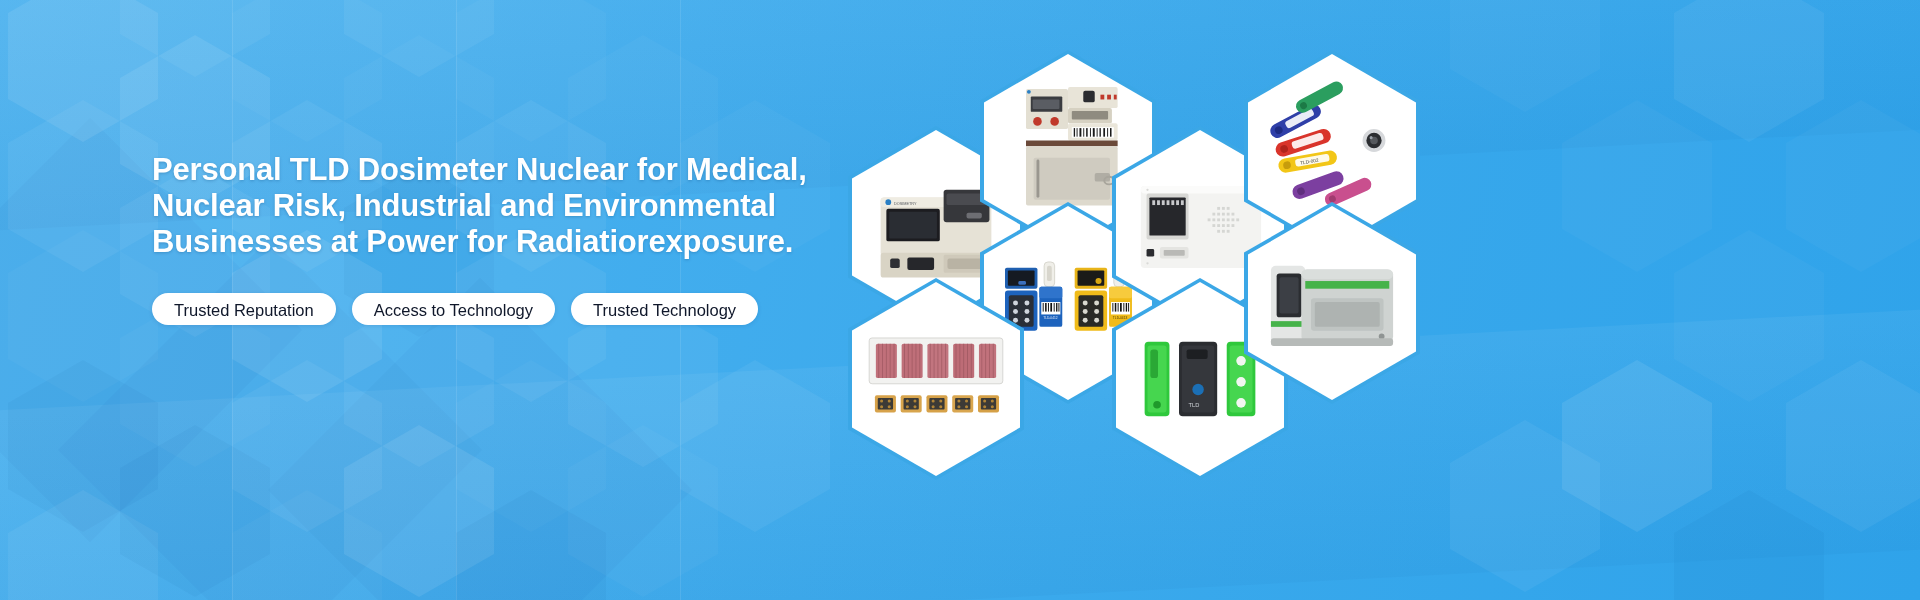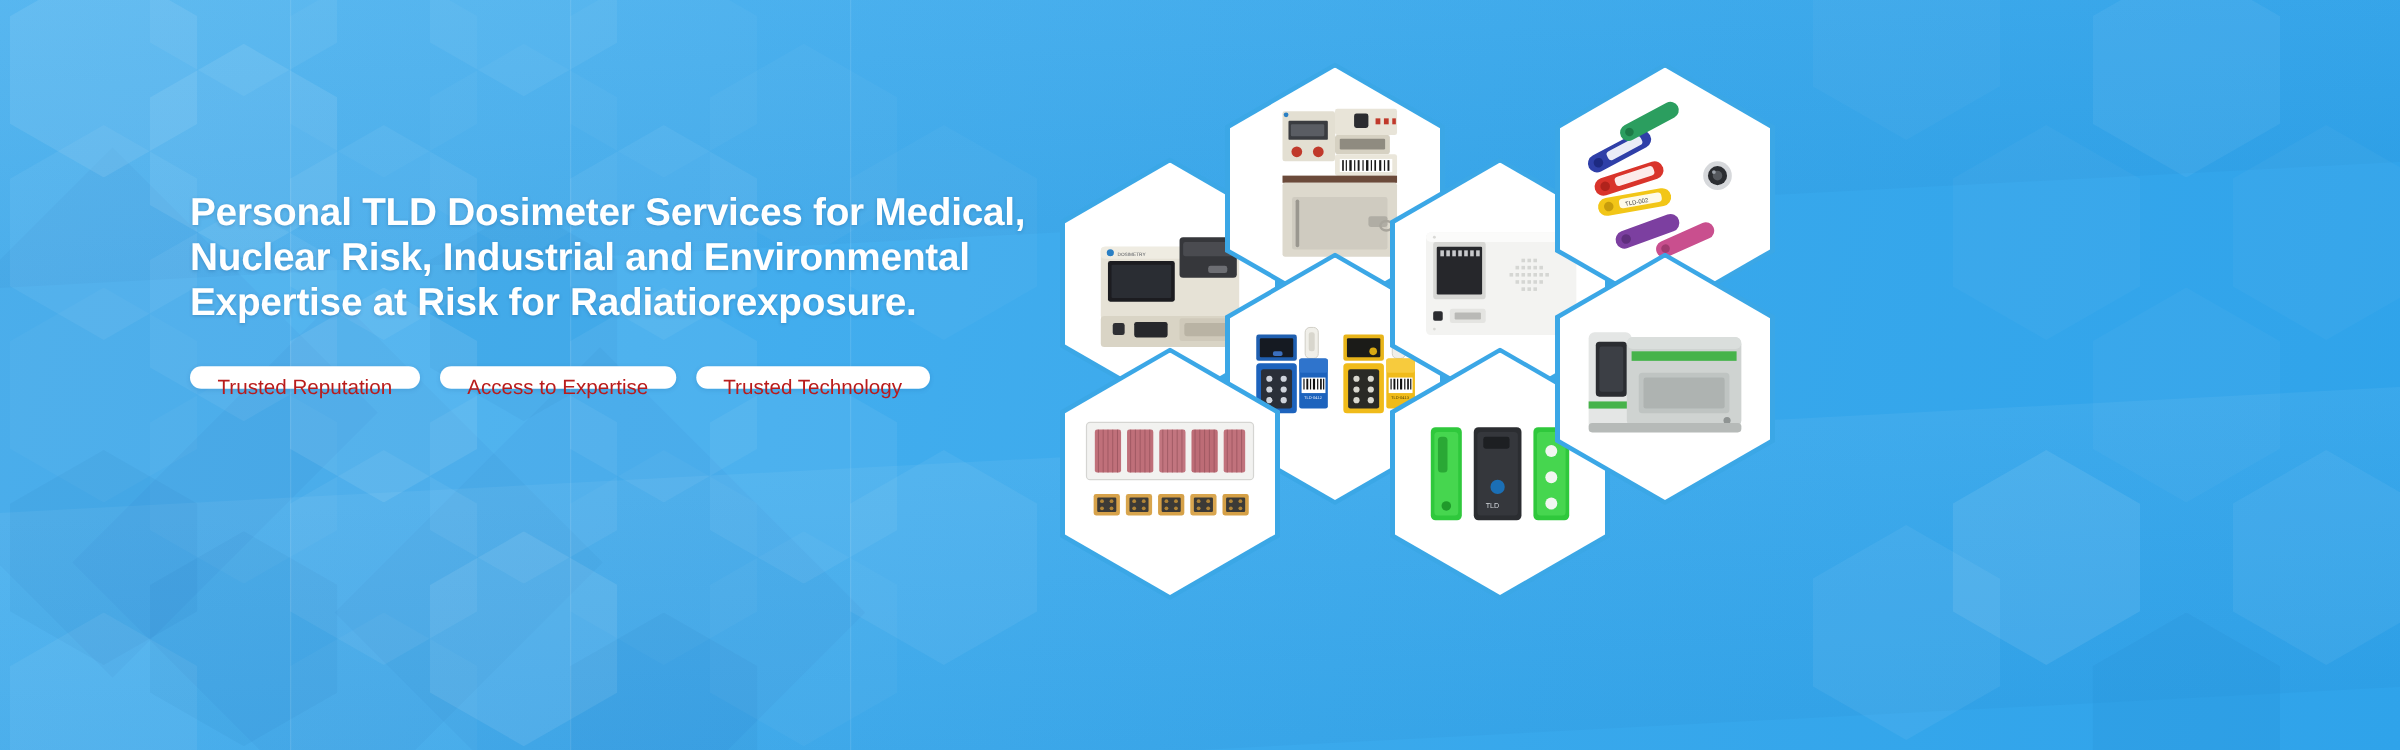--- a/index.html
+++ b/index.html
@@ -81,24 +81,24 @@
   }
   .headline .hl-line { display: block; white-space: nowrap; }
 
   .pill-row {
     display: flex;
     gap: 16px;
     margin-top: 33px;
   }
   .pill {
     background: #ffffff;
-    color: #b91c1c;
+    color: #0f172a;
     border: none;
     border-radius: 20px;
-    height: 18px;
+    height: 32px;
     padding: 0 22px;
     font-size: 16.5px;
     font-family: "Liberation Sans", sans-serif;
     line-height: 34px;
     white-space: nowrap;
     cursor: pointer;
     box-shadow: 0 1px 4px rgba(0,60,120,0.14);
   }
 
   
@@ -207,28 +207,28 @@
     <div class="bg-hex dim" style="left:1786px; top:100px;"></div>
     <div class="bg-hex" style="left:1786px; top:360px;"></div>
 
     <div class="bg-vstripe" style="left:232px;"></div>
     <div class="bg-vstripe" style="left:456px;"></div>
     <div class="bg-vstripe" style="left:680px;"></div>
   </div>
 
   <div class="content">
     <h1 class="headline">
-      <span class="hl-line">Personal TLD Dosimeter Services for Medical,</span>
+      <span class="hl-line">Personal TLD Dosimeter Nuclear for Medical,</span>
       <span class="hl-line">Nuclear Risk, Industrial and Environmental</span>
-      <span class="hl-line">Expertise at Risk for Radiatiorexposure.</span>
+      <span class="hl-line">Businesses at Power for Radiatiorexposure.</span>
     </h1>
 
     <div class="pill-row">
       <button class="pill">Trusted Reputation</button>
-      <button class="pill">Access to Expertise</button>
+      <button class="pill">Access to Technology</button>
       <button class="pill">Trusted Technology</button>
     </div>
   </div>
 
   <div class="hex-cluster">
 
     <div class="hex-cell hc-reader">
       <div class="hex-border"></div>
       <div class="hex-inner">
         <svg class="hex-art" viewBox="0 0 176 202">

